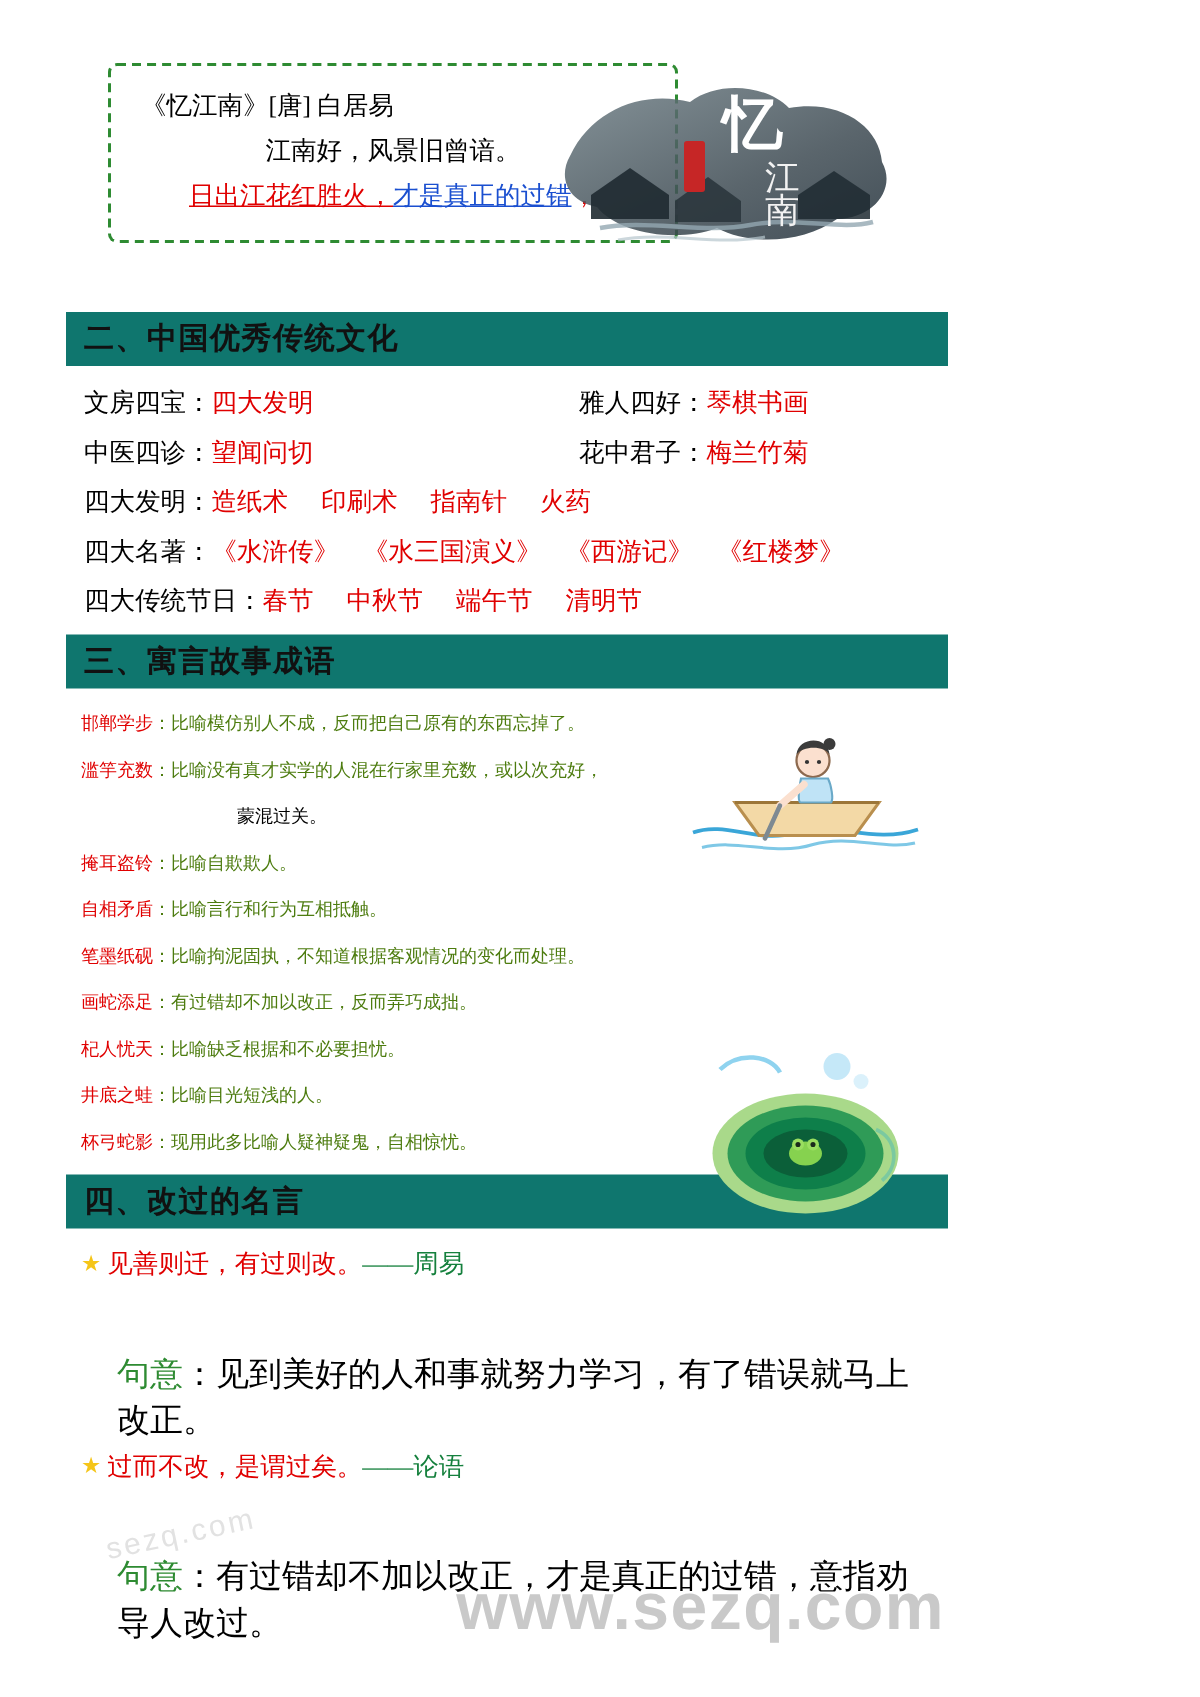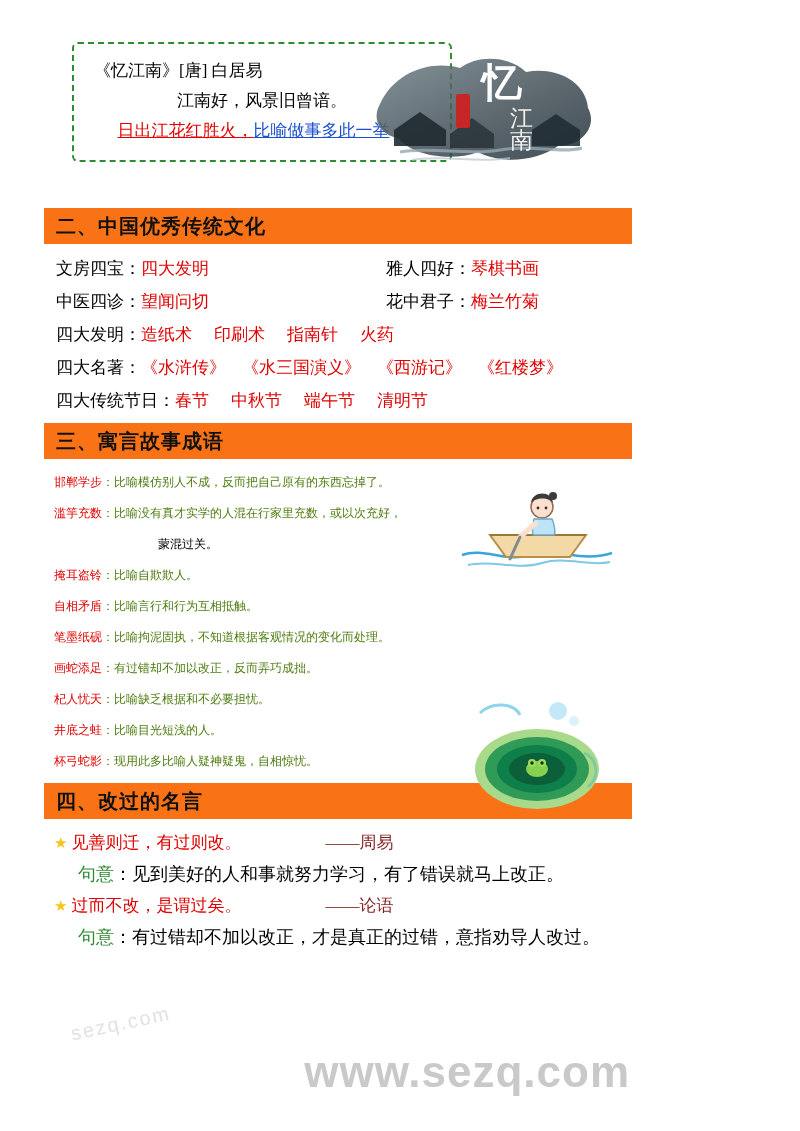--- a/index.html
+++ b/index.html
@@ -61,21 +61,21 @@
     position: absolute;
     right: 22px;
     top: 0px;
     width: 250px;
     height: 150px;
   }
   .poem-art svg { display: block; }
 
   
   .sec-head {
-    background: #f97316;
+    background: #0f766e;
     color: #111;
     font-weight: bold;
     font-size: 20px;
     line-height: 32px;
     padding: 2px 0 2px 12px;
     margin: 6px 0 8px 0;
     letter-spacing: 1px;
     font-family: "Liberation Serif", "DejaVu Serif", serif;
   }
 
@@ -136,27 +136,27 @@
     align-items: center;
   }
   .star {
     color: #f5c518;
     font-size: 15px;
     margin-right: 4px;
     line-height: 1;
   }
   .q-text { color: #e00000; }
   .q-src {
-    margin-left: 84px;
-    color: #7f1d1d;
+    color: #15803d;
   }
   .q-mean {
-    font-size: 18px;
+    font-size: 22px;
     line-height: 31px;
     padding-left: 24px;
+    margin-top: 41px;
   }
   .q-mean .tag { color: #2e8b32; }
   .q-mean .body { color: #000; }
 
   
   .wm-main {
     position: absolute;
     right: 46px;
     bottom: 34px;
     font-family: "Liberation Sans", sans-serif;
@@ -180,21 +180,21 @@
 <body>
 
 <div class="page">
 
   <div class="poem-row">
 
     <div class="poem-box">
       <div class="poem-line l1">《忆江南》[唐] 白居易</div>
       <div class="poem-line l2">江南好，风景旧曾谙。</div>
       <div class="poem-line l3">
-        <span class="u-red">日出江花红胜火，</span><span class="u-blue">比喻做事多此一举</span><span>，</span>
+        <span class="u-red">日出江花红胜火，</span><span class="u-blue">才是真正的过错</span><span>，</span>
       </div>
     </div>
 
     <div class="poem-art">
       <svg width="250" height="150" viewBox="0 0 250 150">
         <defs>
           <linearGradient id="inkg" x1="0" y1="0" x2="1" y2="1">
             <stop offset="0%" stop-color="#6f7f86"></stop>
             <stop offset="60%" stop-color="#3d4a52"></stop>
             <stop offset="100%" stop-color="#22303a"></stop>

